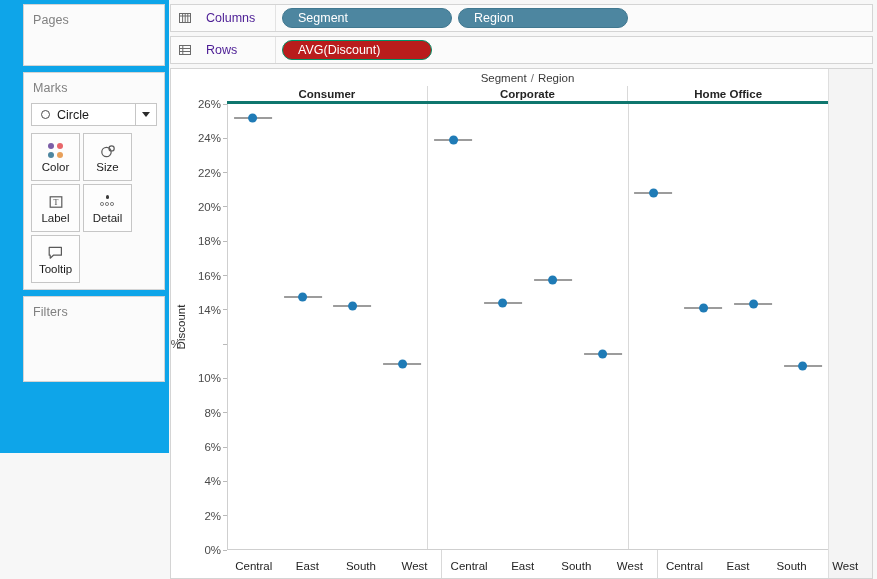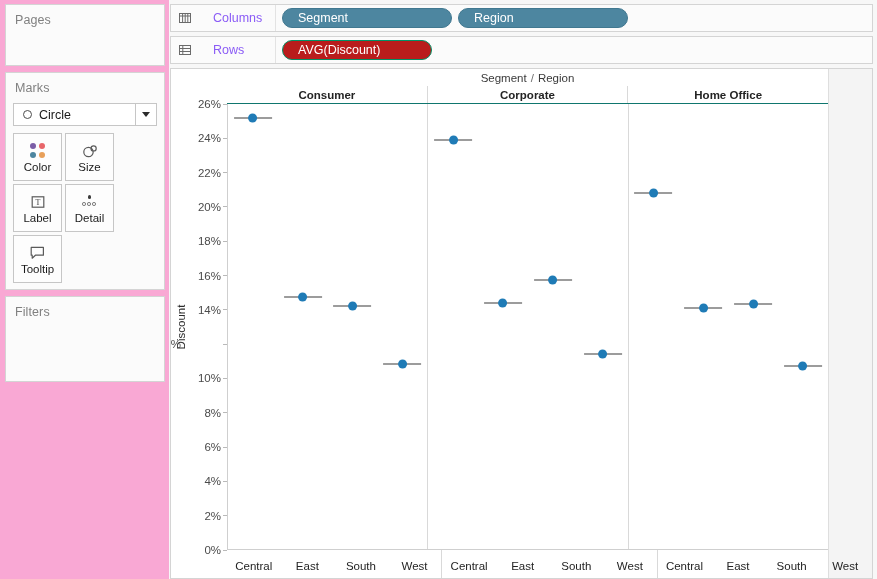--- a/index.html
+++ b/index.html
@@ -13,23 +13,23 @@
   #app {
     position: relative;
     width: 877px; height: 579px;
     background: #f7f7f7;
     display: flex;
   }
 
   
   #left-panel {
     width: 169px;
-    height: 579px;
-    background: #f9a8d4;
-    padding: 4px 4px 0 5px;
+    height: 453px;
+    background: #0ea5e9;
+    padding: 4px 4px 0 23px;
     flex: 0 0 169px;
   }
   .card {
     background: #fbfbfb;
     border: 1px solid #d4d4d4;
     margin-bottom: 6px;
   }
   .card-title {
     font-size: 12.5px;
     color: #808080;
@@ -140,24 +140,24 @@
     height: 28px;
     background: #fbfbfb;
     border: 1px solid #d4d4d4;
     margin-bottom: 4px;
   }
   .shelf-label {
     width: 105px;
     flex: 0 0 105px;
     display: flex;
     align-items: center;
-    gap: 22px;
+    gap: 15px;
     padding-left: 8px;
     font-size: 12.5px;
-    color: #8b5cf6;
+    color: #4c1d95;
     border-right: 1px solid #e3e3e3;
     height: 100%;
   }
   .shelf-slot {
     flex: 1 1 auto;
     display: flex;
     align-items: center;
     gap: 6px;
     padding-left: 6px;
     height: 100%;
@@ -207,21 +207,21 @@
     display: flex; align-items: center; justify-content: center;
     font-size: 11.5px;
     color: #3a3a3a;
   }
   #col-title .sep { margin: 0 4px; color: #6e6e6e; }
   #seg-headers {
     position: absolute;
     left: 56px; right: 44px; top: 17px;
     height: 18px;
     display: flex;
-    border-bottom: 1px solid #0f766e;
+    border-bottom: 3px solid #0f766e;
   }
   .seg-head {
     flex: 1 1 0;
     display: flex; align-items: center; justify-content: center;
     font-size: 11.5px;
     color: #242424;
     font-weight: 600;
   }
   .seg-head + .seg-head { border-left: 1px solid #d9d9d9; }
 

